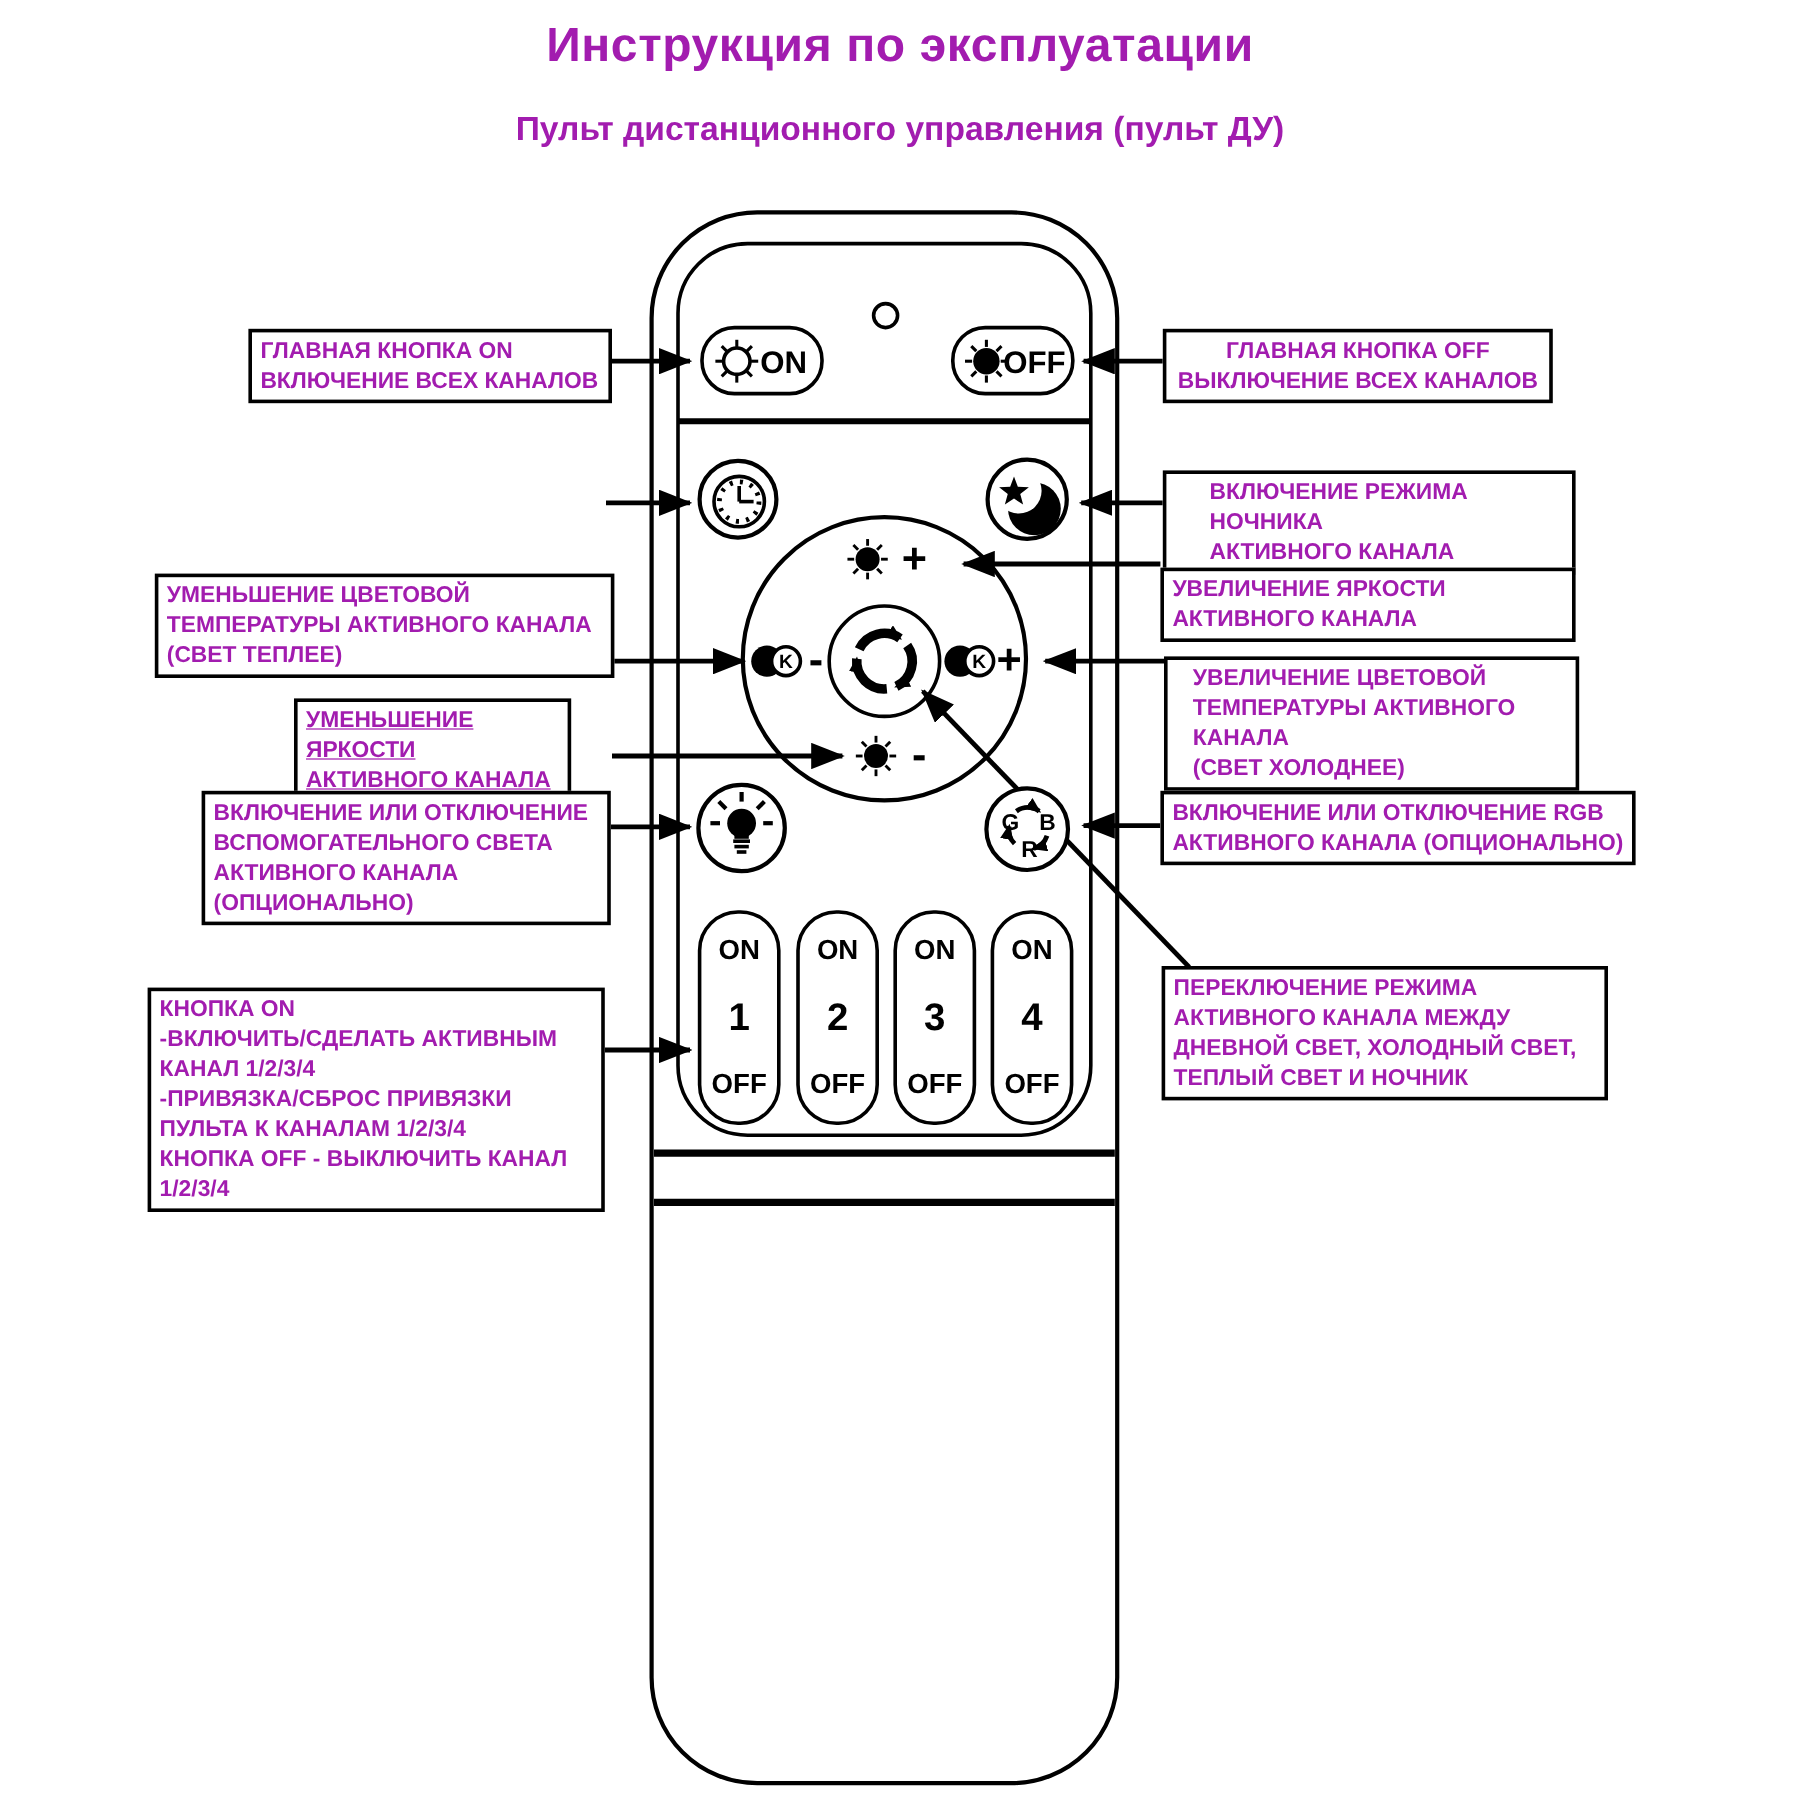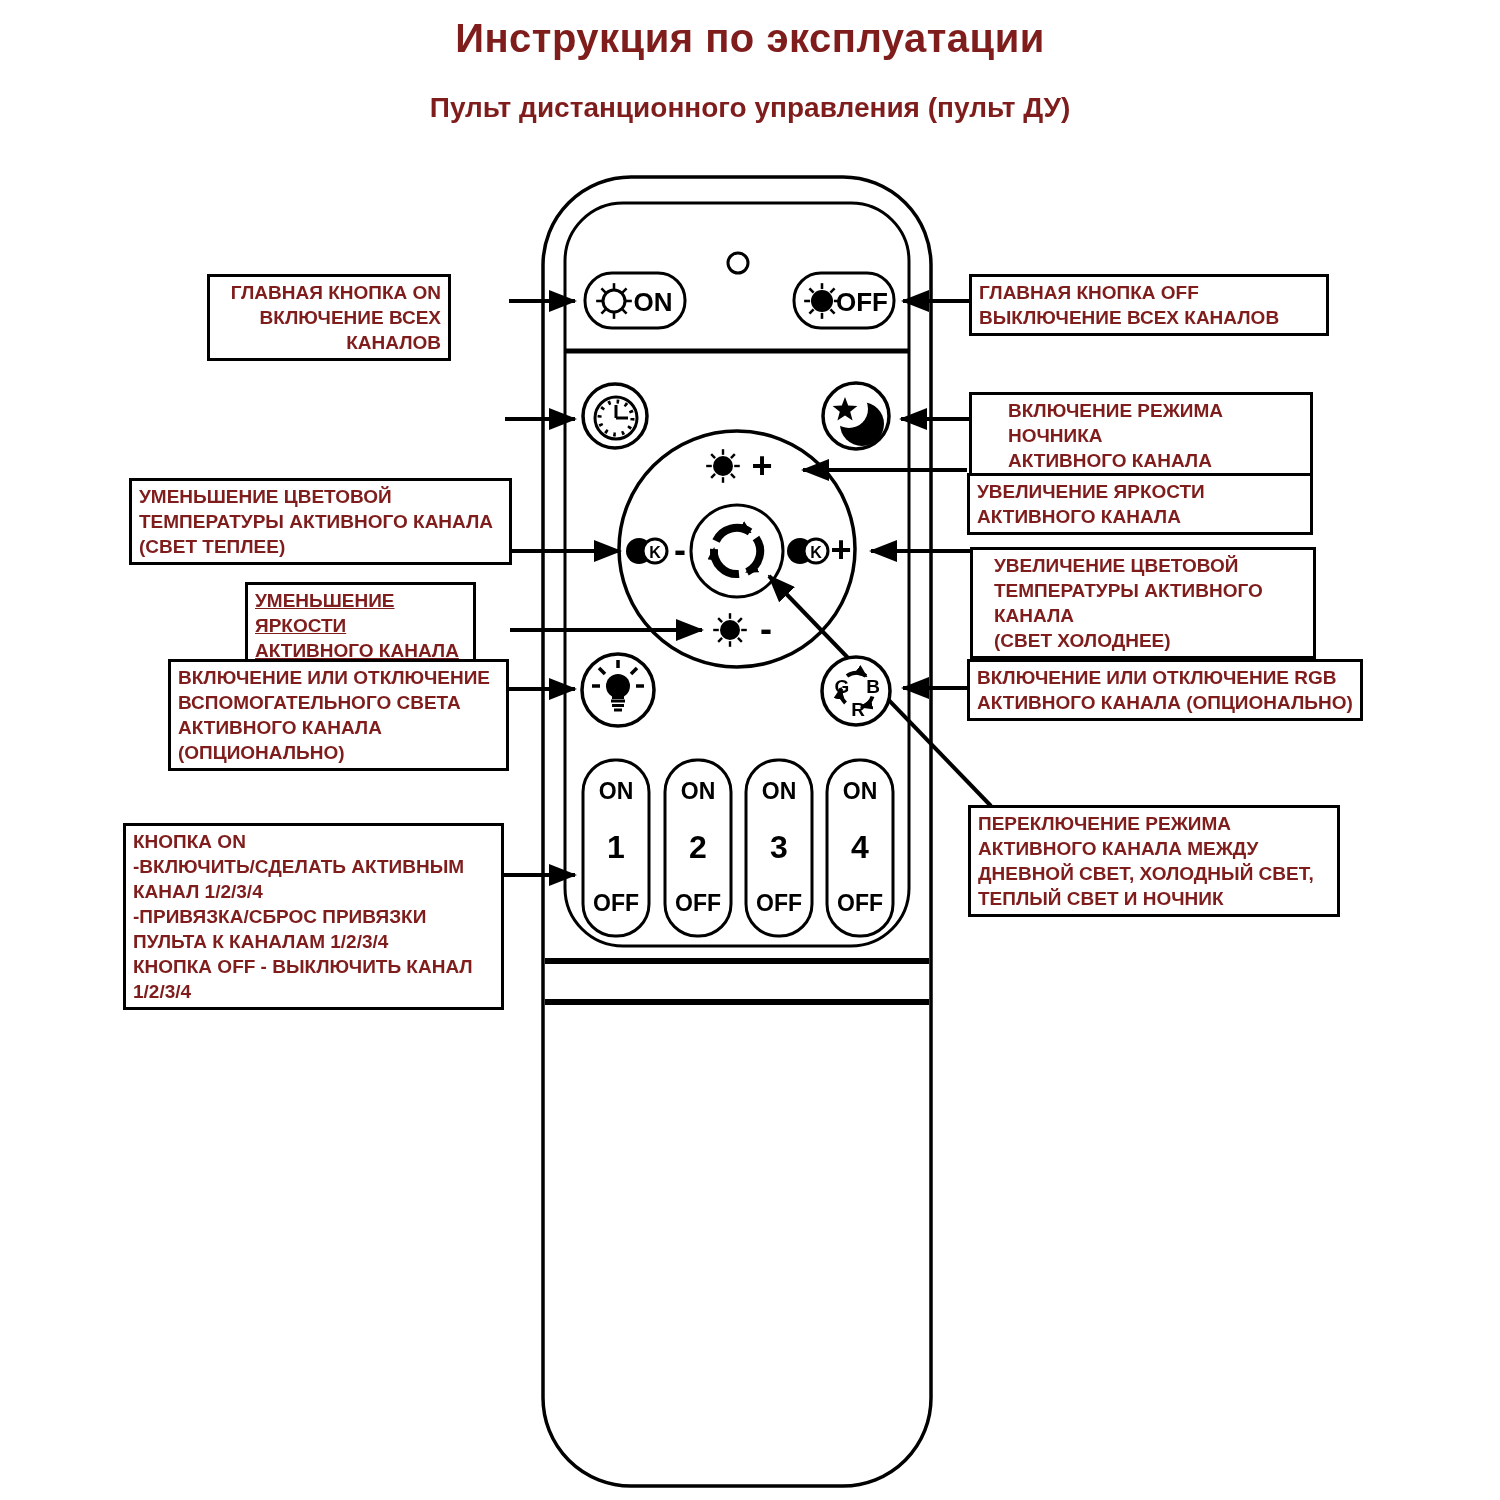--- a/index.html
+++ b/index.html
@@ -1,17 +1,17 @@
 <!DOCTYPE html>
 <html><head>
 <meta charset="utf-8">
 <style>
   html,body{margin:0;padding:0;background:#fff;}
   .canvas{position:relative;width:1500px;height:1500px;background:#fff;overflow:hidden;
-          font-family:"Liberation Sans",sans-serif;color:#7f1d1d;}
+          font-family:"Liberation Sans",sans-serif;color:#a21caf;}
   .title{position:absolute;left:0;top:16px;width:100%;text-align:center;
          font-size:40px;font-weight:bold;letter-spacing:0.5px;}
   .subtitle{position:absolute;left:0;top:92px;width:100%;text-align:center;
             font-size:28px;font-weight:bold;}
   .callout{position:absolute;border:3px solid #000;background:#fff;
            font-size:19px;line-height:25px;font-weight:bold;
            padding:3px 7px;white-space:pre-line;box-sizing:border-box;}
   svg{position:absolute;left:0;top:0;}
   svg text{font-family:"Liberation Sans",sans-serif;font-weight:bold;fill:#000;}
 </style>
@@ -198,40 +198,40 @@
         <text x="858" y="709" font-size="19" text-anchor="middle" dominant-baseline="central">R</text>
         <g fill="none" stroke="#000" stroke-width="4">
           <path d="M847,676 A16,16 0 0,1 866,676" marker-end="url(#ahs)"></path>
           <path d="M872.5,696.5 A16,16 0 0,1 861.5,707" marker-end="url(#ahs)"></path>
           <path d="M845.5,703 A16,16 0 0,1 841,688.5" marker-end="url(#ahs)"></path>
         </g>
       </g>
     </g>
   </svg>
 
-  <div class="callout" style="left:207px;top:274px;width:244px;text-align:right;">ГЛАВНАЯ КНОПКА ON
+  <div class="callout" style="left:207px;top:274px;width:303px;">ГЛАВНАЯ КНОПКА ON
 ВКЛЮЧЕНИЕ ВСЕХ КАНАЛОВ</div>
   <div class="callout" style="left:129px;top:478px;width:383px;">УМЕНЬШЕНИЕ ЦВЕТОВОЙ
 ТЕМПЕРАТУРЫ АКТИВНОГО КАНАЛА
 (СВЕТ ТЕПЛЕЕ)</div>
   <div class="callout" style="left:245px;top:582px;width:231px;text-decoration:underline;">УМЕНЬШЕНИЕ ЯРКОСТИ
 АКТИВНОГО КАНАЛА</div>
   <div class="callout" style="left:168px;top:659px;width:341px;">ВКЛЮЧЕНИЕ ИЛИ ОТКЛЮЧЕНИЕ
 ВСПОМОГАТЕЛЬНОГО СВЕТА
 АКТИВНОГО КАНАЛА
 (ОПЦИОНАЛЬНО)</div>
   <div class="callout" style="left:123px;top:823px;width:381px;">КНОПКА ON
 -ВКЛЮЧИТЬ/СДЕЛАТЬ АКТИВНЫМ
 КАНАЛ 1/2/3/4
 -ПРИВЯЗКА/СБРОС ПРИВЯЗКИ
 ПУЛЬТА К КАНАЛАМ 1/2/3/4
 КНОПКА OFF - ВЫКЛЮЧИТЬ КАНАЛ
 1/2/3/4</div>
 
-  <div class="callout" style="left:969px;top:274px;width:360px;">ГЛАВНАЯ КНОПКА OFF
+  <div class="callout" style="left:969px;top:274px;width:325px;text-align:center;">ГЛАВНАЯ КНОПКА OFF
 ВЫКЛЮЧЕНИЕ ВСЕХ КАНАЛОВ</div>
   <div class="callout" style="left:969px;top:392px;width:344px;padding-left:36px;">ВКЛЮЧЕНИЕ РЕЖИМА НОЧНИКА
 АКТИВНОГО КАНАЛА</div>
   <div class="callout" style="left:967px;top:473px;width:346px;">УВЕЛИЧЕНИЕ ЯРКОСТИ
 АКТИВНОГО КАНАЛА</div>
   <div class="callout" style="left:970px;top:547px;width:346px;padding-left:21px;">УВЕЛИЧЕНИЕ ЦВЕТОВОЙ
 ТЕМПЕРАТУРЫ АКТИВНОГО КАНАЛА
 (СВЕТ ХОЛОДНЕЕ)</div>
   <div class="callout" style="left:968px;top:805px;width:372px;">ПЕРЕКЛЮЧЕНИЕ РЕЖИМА
 АКТИВНОГО КАНАЛА МЕЖДУ

